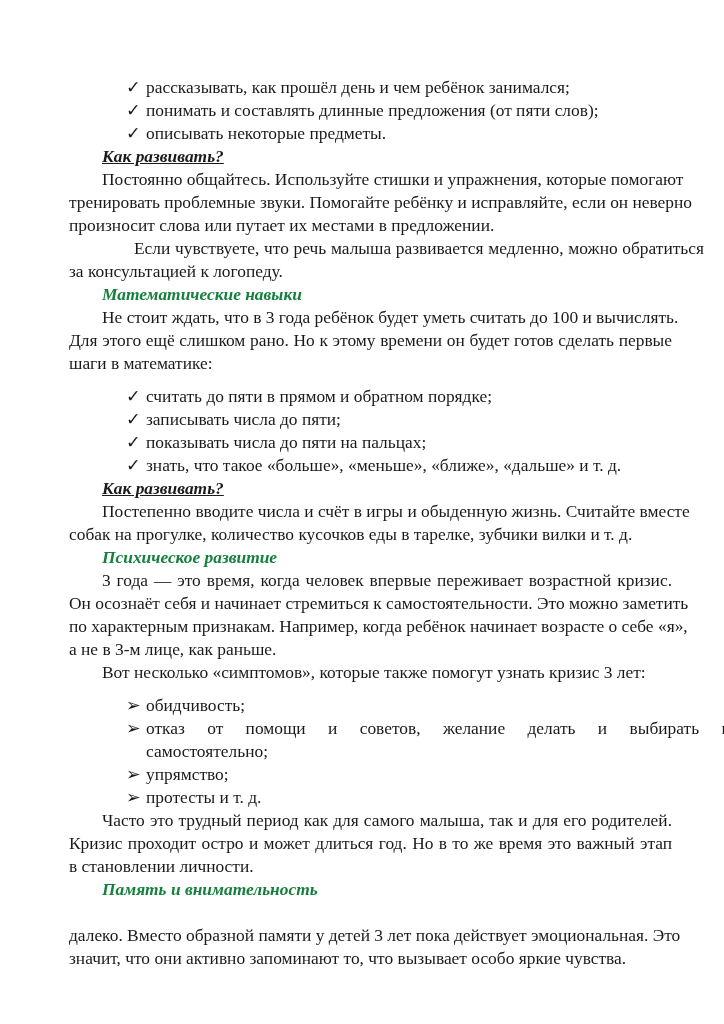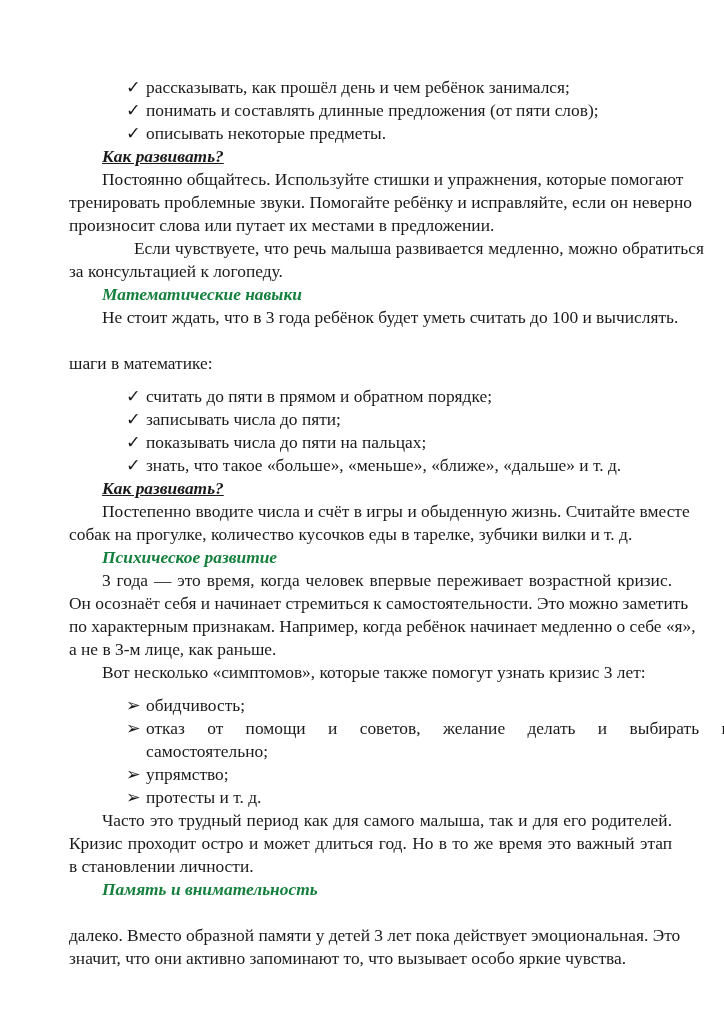--- a/index.html
+++ b/index.html
@@ -37,20 +37,21 @@
   <div class="line full" style="top:191px; left:69px; width:603px;">тренировать проблемные звуки. Помогайте ребёнку и исправляйте, если он неверно</div>
   <div class="line full" style="top:168px; left:102px; width:570px;">Постоянно общайтесь. Используйте стишки и упражнения, которые помогают</div>
   <div class="line" style="top:214px; left:69px;">произносит слова или путает их местами в предложении.</div>
 
   <div class="line full" style="top:237px; left:102px; width:570px;margin-left:32px;">Если чувствуете, что речь малыша развивается медленно, можно обратиться</div>
   <div class="line" style="top:260px; left:69px;">за консультацией к логопеду.</div>
 
   <div class="line h-green" style="top:283px">Математические навыки</div>
 
   <div class="line full" style="top:306px; left:102px; width:570px;">Не стоит ждать, что в 3 года ребёнок будет уметь считать до 100 и вычислять.</div>
+  <div class="line full" style="top:329px; left:69px; width:603px;">Для этого ещё слишком рано. Но к этому времени он будет готов сделать первые</div>
   <div class="line" style="top:352px; left:69px;">шаги в математике:</div>
 
   <div class="bullet line" style="top:385px">
     <span class="mark">✓</span>
     <span class="txt">считать до пяти в прямом и обратном порядке;</span>
   </div>
   <div class="bullet line" style="top:408px">
     <span class="mark">✓</span>
     <span class="txt">записывать числа до пяти;</span>
   </div>
@@ -65,21 +66,21 @@
 
   <div class="line h-under" style="top:477px">Как развивать?</div>
 
   <div class="line full" style="top:500px; left:102px; width:570px;">Постепенно вводите числа и счёт в игры и обыденную жизнь. Считайте вместе</div>
   <div class="line" style="top:523px; left:69px;">собак на прогулке, количество кусочков еды в тарелке, зубчики вилки и т. д.</div>
 
   <div class="line h-green" style="top:546px">Психическое развитие</div>
 
   <div class="line full" style="top:569px; left:102px; width:570px;">3 года — это время, когда человек впервые переживает возрастной кризис.</div>
   <div class="line full" style="top:592px; left:69px; width:603px;">Он осознаёт себя и начинает стремиться к самостоятельности. Это можно заметить</div>
-  <div class="line full" style="top:615px; left:69px; width:603px;">по характерным признакам. Например, когда ребёнок начинает медленно о себе «я»,</div>
+  <div class="line full" style="top:615px; left:69px; width:603px;">по характерным признакам. Например, когда ребёнок начинает возрасте о себе «я»,</div>
   <div class="line" style="top:638px; left:69px;">а не в 3-м лице, как раньше.</div>
 
   <div class="line" style="top:661px; left:102px;">Вот несколько «симптомов», которые также помогут узнать кризис 3 лет:</div>
 
   <div class="bullet line" style="top:694px">
     <span class="mark">➢</span>
     <span class="txt">обидчивость;</span>
   </div>
   <div class="bullet line" style="top:717px; width:546px;">
     <span class="mark">➢</span>

